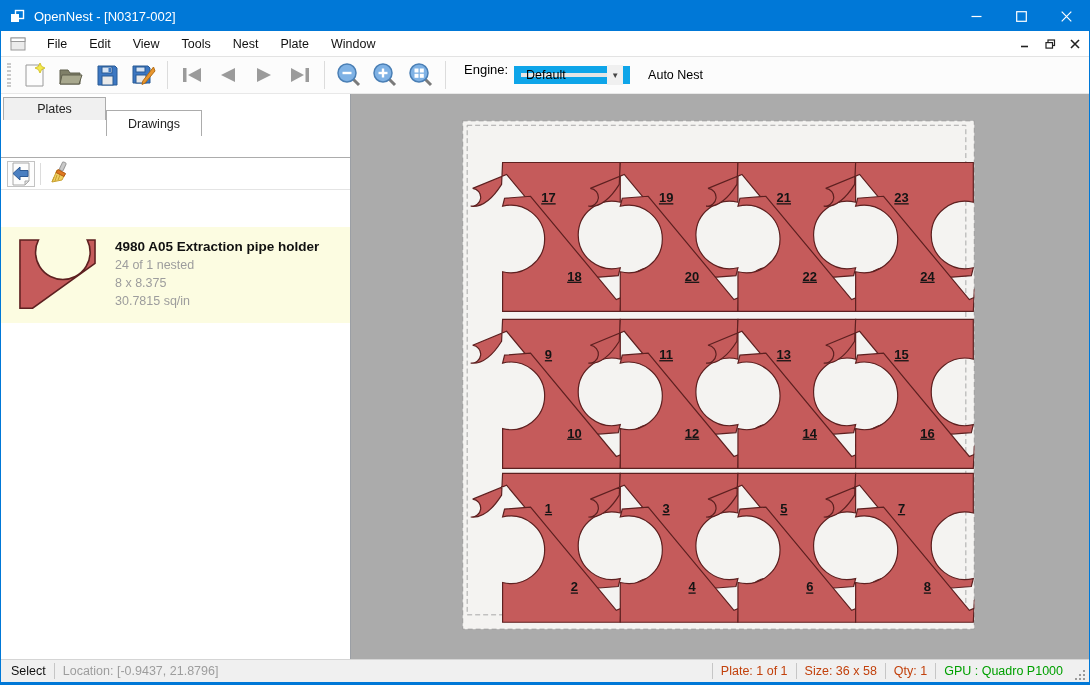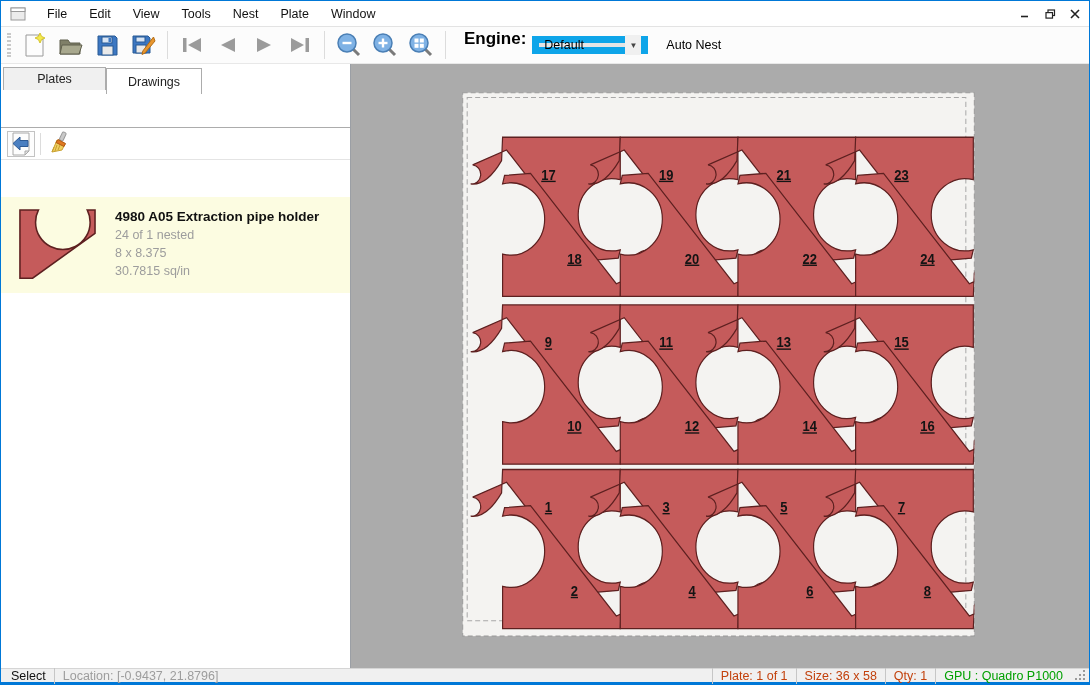--- a/index.html
+++ b/index.html
@@ -20,61 +20,84 @@
   .menubar .mdiicon { width:16px; height:14px; margin:0 10px 0 9px; }
   .menu-item { font-size:12.5px; color:#111; padding:17px 11px; }
   .menubar .spacer { flex:1; }
   .mdi-btn { width:22px; height:20px; display:flex; align-items:center; justify-content:center; margin-right:3px; }
 
   
   .toolbar { height:37px; background:#fcfcfc; border-bottom:1px solid #e8e8e8; display:flex; align-items:center; flex-shrink:0; }
   .grip { width:4px; height:24px; border-left:2px dotted #c9c9c9; border-right:2px dotted #c9c9c9; margin:0 6px 0 6px; }
   .tbtn { width:36px; height:32px; display:flex; align-items:center; justify-content:center; }
   .tsep { width:1px; height:28px; background:#dcdcdc; margin:0 6px; }
-  .engine-label { font-size:17px; font-weight:bold; margin:0 6px 12px 12px; }
+  .engine-label { font-size:13px; font-weight:normal; margin:0 6px 12px 12px; }
   .combo { width:116px; height:18px; border:7px solid #0ea5e9; background:#e5e5e5; display:flex; align-items:center; font-size:12.5px; }
   .combo .val { flex:1; padding-left:5px; }
   .combo .dd { width:16px; height:20px; background:#f0f0f0; display:flex; align-items:center; justify-content:center; font-size:8px; color:#444; }
   .autonest { font-size:12.5px; margin-left:12px; padding:4px 6px; }
 
   
   .main { flex:1; display:flex; min-height:0; }
   .panel { width:350px; background:#fff; border-right:1px solid #9b9fa5; display:flex; flex-direction:column;gap:37px; }
   .tabstrip { height:26px; display:flex; align-items:flex-end; background:#fff; padding-left:2px; }
   .tab { font-size:12.5px; padding:4px 0; text-align:center; border:1px solid #acacac; background:#f0f0f0; color:#222; height:23px; }
   .tab.plates { width:103px; border-bottom:none; }
-  .tab.drawings { width:96px; background:#fff; height:26px; border-bottom:none; position:relative; top:4px; padding-top:6px; }
+  .tab.drawings { width:96px; background:#fff; height:26px; border-bottom:none; position:relative; top:16px; padding-top:6px; }
   .panel-toolbar { height:33px; border-top:1px solid #acacac; border-bottom:1px solid #e4e4e4; display:flex; align-items:center; padding-left:6px; }
   .pbtn { width:28px; height:26px; display:flex; align-items:center; justify-content:center; }
   .pbtn.bordered { border:1px solid #c3c3c3; background:#fdfdfd; }
   .psep { width:1px; height:22px; background:#dcdcdc; margin:0 5px; }
   .drawing-list { flex:1; overflow:hidden; }
   .drawing-item { background:#fcfce1; display:flex; padding:10px 8px 10px 10px; height:96px; }
   .thumb { width:92px; height:78px; flex-shrink:0; margin-right:12px; }
   .ditem-text .dtitle { font-size:13.5px; font-weight:bold; color:#111; margin-top:2px; }
   .ditem-text .dmeta { font-size:12.5px; color:#9d9d9d; margin-top:4px; }
 
   .canvas { flex:1; background:#ababab; position:relative; overflow:hidden; }
   .canvas svg { position:absolute; left:0; top:0; width:100%; height:100%; }
 
   
-  .statusbar { height:14px; background:#f0f0f0; border-top:1px solid #d5d5d5; display:flex; align-items:center; font-size:12.5px; flex-shrink:0; }
+  .statusbar { height:23px; background:#f0f0f0; border-top:1px solid #d5d5d5; display:flex; align-items:center; font-size:12.5px; flex-shrink:0; }
   .sb-sep { width:1px; height:16px; background:#c6c6c6; margin:0 8px; }
   .sb-mode { color:#111; margin-left:10px; }
   .sb-loc { color:#9d9d9d; }
   .statusbar .spacer { flex:1; }
   .sb-field { color:#c2410c; white-space:nowrap; }
   .sb-gpu { white-space:nowrap; }
   .sb-grip { width:16px; height:16px; margin:0 2px 0 8px; align-self:flex-end; }
 </style>
 </head>
 <body>
 
 <div class="window">
 
+  <div class="titlebar">
+    <svg class="appicon" viewBox="0 0 16 16">
+      <rect x="2" y="6" width="8" height="8" fill="#ffffff"></rect>
+      <rect x="6.5" y="2.5" width="8" height="8" fill="none" stroke="#ffffff" stroke-width="1.4"></rect>
+    </svg>
+    <span class="title">OpenNest - [N0317-002]</span>
+    <span class="spacer"></span>
+    <div class="caption-btn">
+      <svg width="11" height="11" viewBox="0 0 11 11">
+          <line x1="0.5" y1="5.5" x2="10.5" y2="5.5" stroke="#fff" stroke-width="1.2"></line>
+        </svg>
+    </div>
+    <div class="caption-btn">
+      <svg width="11" height="11" viewBox="0 0 11 11">
+          <rect x="0.7" y="0.7" width="9.6" height="9.6" fill="none" stroke="#fff" stroke-width="1.2"></rect>
+        </svg>
+    </div>
+    <div class="caption-btn">
+      <svg width="11" height="11" viewBox="0 0 11 11">
+          <path d="M0.7 0.7 L10.3 10.3 M10.3 0.7 L0.7 10.3" stroke="#fff" stroke-width="1.2"></path>
+        </svg>
+    </div>
+  </div>
 
   <div class="menubar">
     <svg class="mdiicon" viewBox="0 0 16 14">
       <rect x="1" y="1" width="14" height="12" fill="#ececec" stroke="#9a9a9a"></rect>
       <rect x="1" y="1" width="14" height="3.5" fill="#ffffff" stroke="#9a9a9a"></rect>
     </svg>
     <span class="menu-item">File</span>
     <span class="menu-item">Edit</span>
     <span class="menu-item">View</span>
     <span class="menu-item">Tools</span>

